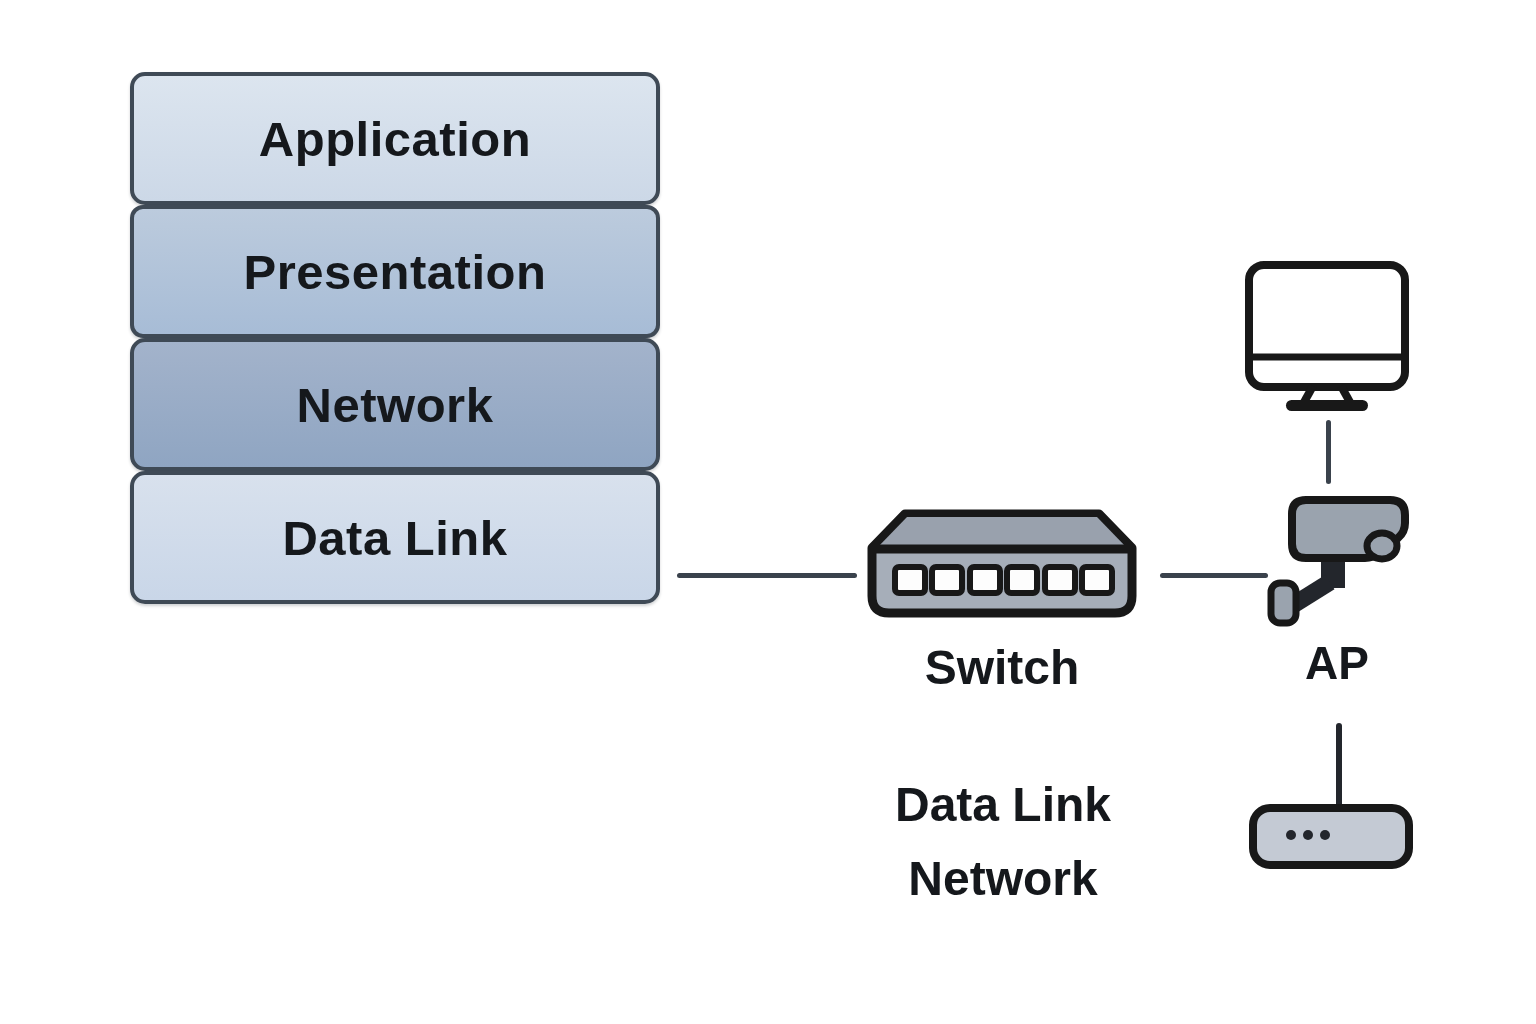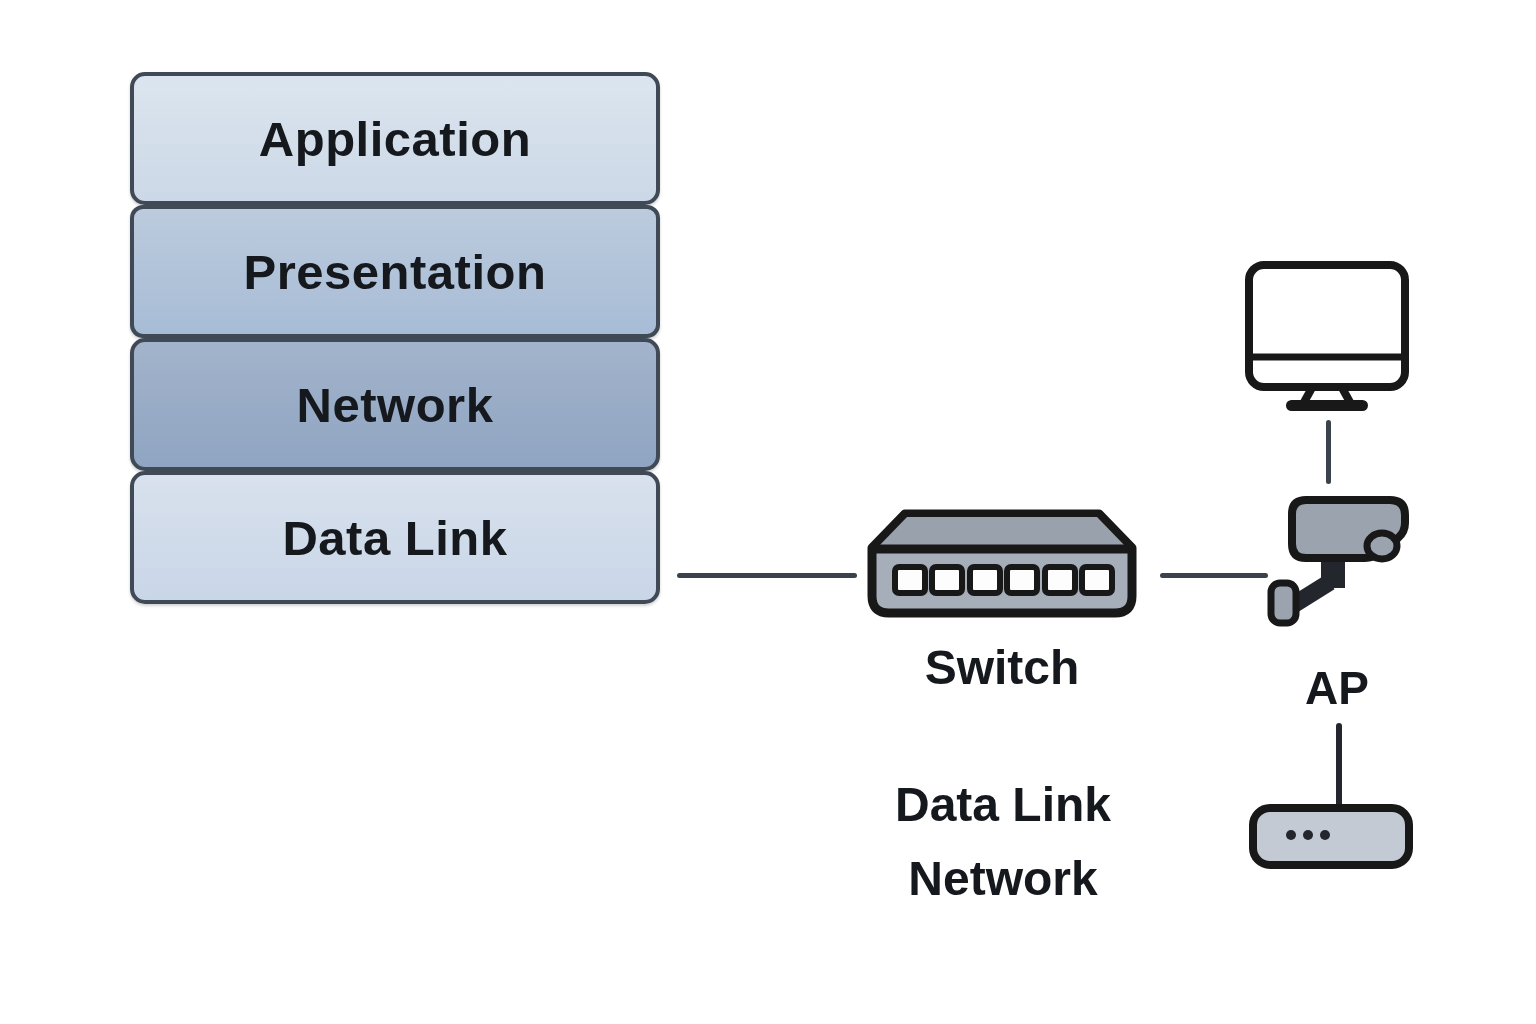--- a/index.html
+++ b/index.html
@@ -113,20 +113,20 @@
 
   <svg class="icon" style="left:1247px;top:718px;" width="170" height="152" viewBox="0 0 170 152">
     <line class="stroke-dark" x1="92" y1="8" x2="92" y2="92" stroke-width="6" stroke-linecap="round"></line>
     <rect class="router-body stroke-outline" stroke-width="8" x="6" y="90" width="156" height="57" rx="17"></rect>
     <circle class="fill-dark" cx="44" cy="117" r="5"></circle>
     <circle class="fill-dark" cx="61" cy="117" r="5"></circle>
     <circle class="fill-dark" cx="78" cy="117" r="5"></circle>
   </svg>
 
   <div class="device-label" style="left:862px;top:640px;width:280px;font-size:48px;">Switch</div>
-  <div class="device-label" style="left:1262px;top:661px;width:150px;font-size:46px;">AP</div>
+  <div class="device-label" style="left:1262px;top:636px;width:150px;font-size:46px;">AP</div>
 
   <div class="caption">
     <div>Data Link</div>
     <div>Network</div>
   </div>
 
 </div>
 
 </body></html>

